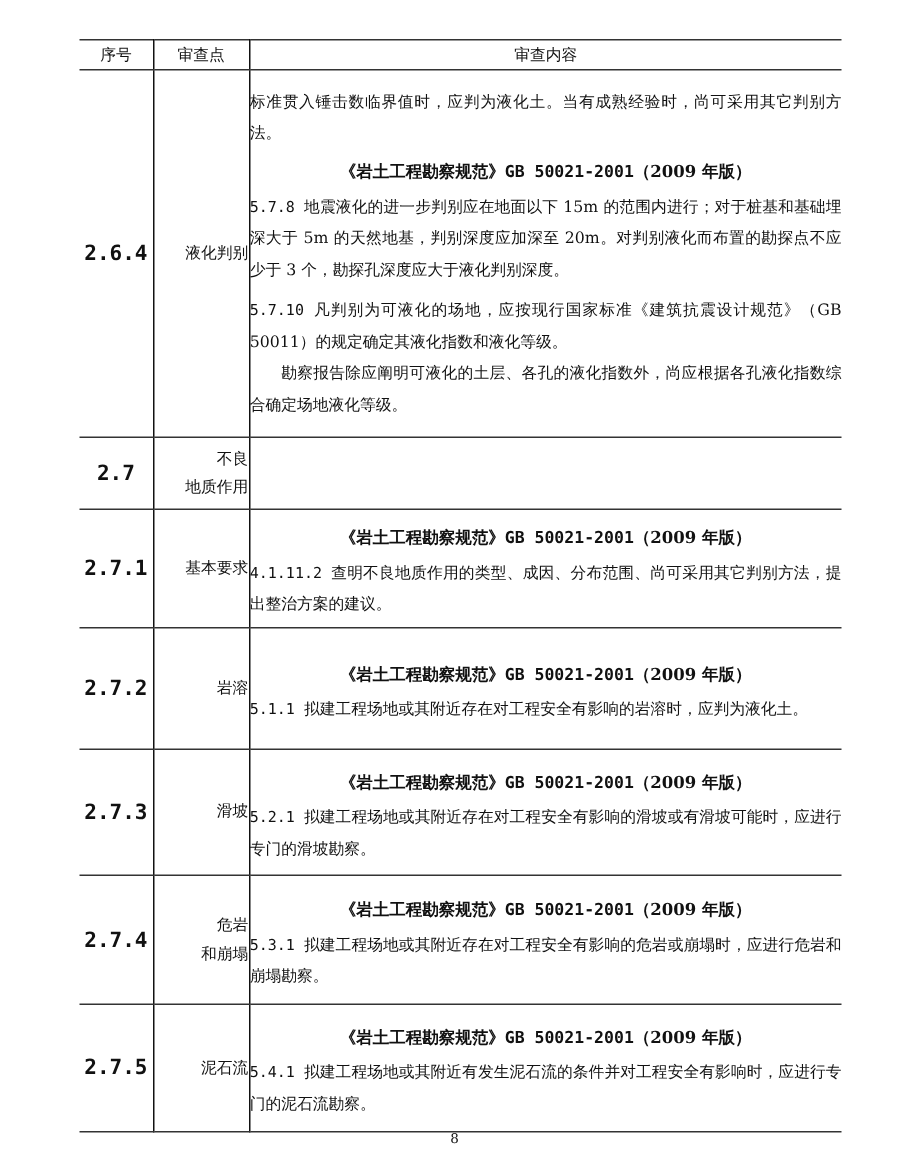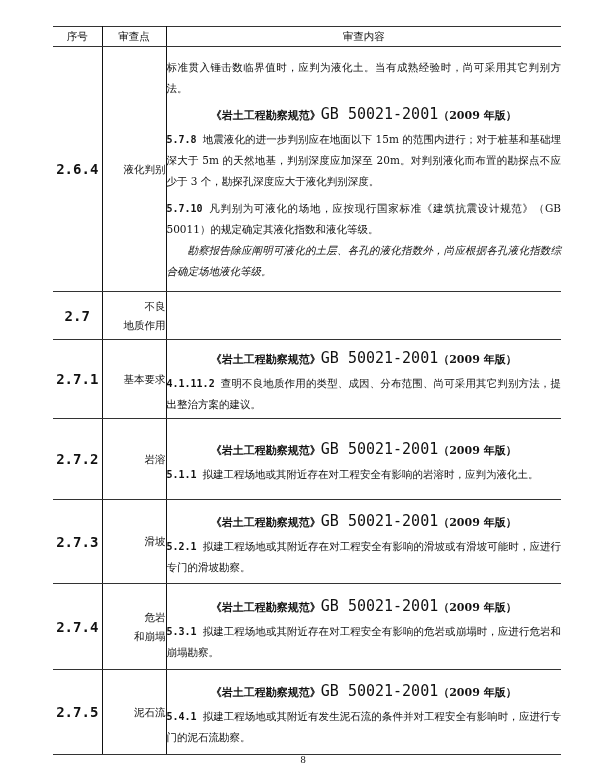--- a/index.html
+++ b/index.html
@@ -21,24 +21,24 @@
     }
     col.c1 { width: 49px; } col.c2 { width: 64px; } col.c3 { width: 395px; }
     .vline-right { border-right: 1.5px solid #111; }
     th {
       height: 19px; font-weight: normal; font-size: 10.5px; text-align: center;
     }
     td.num { text-align: center; font-weight: bold; font-family: "DejaVu Sans Mono", "Liberation Mono", monospace; font-size: 14px; }
     td.point { text-align: right; font-size: 10.5px; line-height: 19px; }
     td.content { padding: 4px 6px 6px 6px; line-height: 21px; font-size: 10.5px; text-align: justify; }
     .std-title { text-align: center; font-weight: bold; font-size: 11px; margin: 4px 0 2px 0; line-height: 22px; }
-    .std-title .code { font-family: "DejaVu Sans Mono", "Liberation Mono", monospace; font-weight: normal; font-size: 15px; }
+    .std-title .code { font-family: "DejaVu Sans Mono", "Liberation Mono", monospace; font-weight: bold; font-size: 11px; }
     .std-title .year { font-weight: bold; }
-    .clause-no { font-weight: bold; font-family: "DejaVu Sans Mono", "Liberation Mono", monospace; font-size: 10px; margin-right: 6px; }
-    .indent { text-indent: 2em; font-style: italic; }
+    .clause-no { font-weight: normal; font-family: "DejaVu Sans Mono", "Liberation Mono", monospace; font-size: 10px; margin-right: 6px; }
+    .indent { text-indent: 2em; }
     p { margin: 0; }
     .gap { height: 6px; }
     .page-number { position: absolute; left: 0; width: 606px; top: 755px; text-align: center; font-size: 9px; }
   </style>
 </head>
 <body>
 
 <div class="page">
   <table class="review">
     <colgroup>

